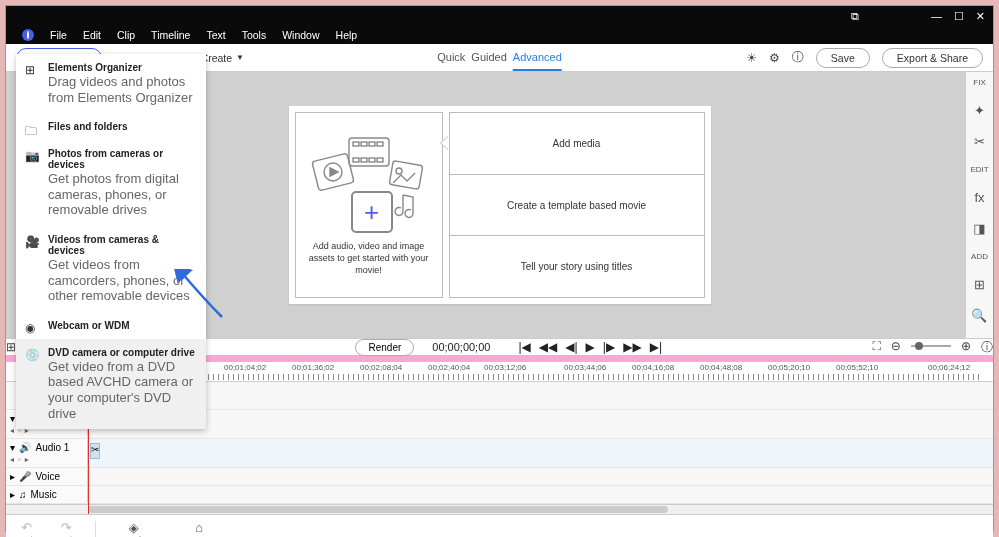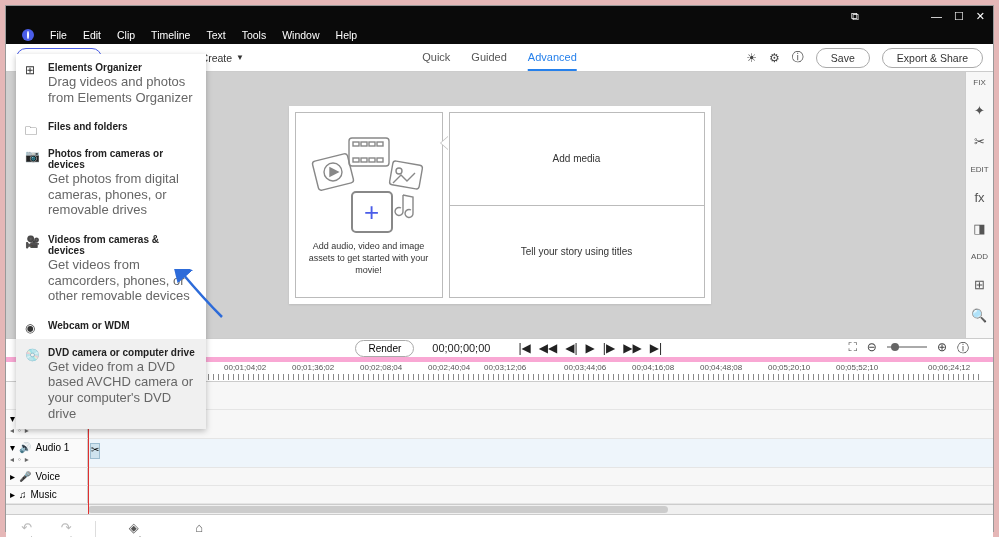--- a/index.html
+++ b/index.html
@@ -8,21 +8,21 @@
 .titlebar { height: 20px; background: #0a0a0a; display: flex; align-items: center; justify-content: flex-end; gap: 12px; padding: 0 8px; }
 .titlebar .winbtn { color: #fff; font-size: 11px; cursor: pointer; }
 .menubar { height: 18px; background: #0a0a0a; color: #fff; display: flex; align-items: center; padding-left: 16px; gap: 4px; font-size: 10.5px; }
 .menubar .logo { width: 12px; height: 12px; background: #4a5de8; border-radius: 50%; display: inline-flex; align-items: center; justify-content: center; margin-right: 6px; }
 .menubar .logo::after { content: ''; width: 6px; height: 6px; border: 1px solid #fff; border-radius: 50%; }
 .menubar span { padding: 2px 6px; cursor: pointer; }
 .toolbar { height: 28px; background: #fff; border-bottom: 1px solid #ccc; display: flex; align-items: center; padding: 0 10px; gap: 10px; position: relative; }
 .add-media-btn { border: 1px solid #4a5de8; color: #4a5de8; border-radius: 14px; padding: 3px 10px; font-size: 10.5px; cursor: pointer; display: flex; align-items: center; gap: 6px; }
 .tb-item { font-size: 10.5px; color: #333; cursor: pointer; display: flex; align-items: center; gap: 4px; }
 .chevron-down { font-size: 8px; }
-.mode-tabs { position: absolute; left: 50%; transform: translateX(-50%); display: flex; gap: 21px; font-size: 11px; }
+.mode-tabs { position: absolute; left: 50%; transform: translateX(-50%); display: flex; gap: 6px; font-size: 11px; }
 .mode-tabs .tab { color: #555; cursor: pointer; padding: 6px 0; }
 .mode-tabs .tab.active { color: #2680eb; border-bottom: 2px solid #2680eb; }
 .toolbar-right { position: absolute; right: 10px; display: flex; align-items: center; gap: 12px; }
 .icon-btn { font-size: 12px; color: #444; cursor: pointer; }
 .pill-btn { border: 1px solid #aaa; border-radius: 14px; padding: 3px 14px; font-size: 10.5px; cursor: pointer; color: #333; }
 .main-area { height: 266px; background: #d0d0d0; position: relative; display: flex; align-items: center; justify-content: center; }
 .right-rail { position: absolute; right: 0; top: 0; bottom: 0; width: 28px; background: #f7f7f7; border-left: 1px solid #ccc; display: flex; flex-direction: column; align-items: center; padding-top: 6px; gap: 16px; font-size: 8px; color: #555; }
 .right-rail .rr-item { cursor: pointer; text-align: center; }
 .right-rail .rr-icon { font-size: 13px; }
 .welcome-card { background: #fff; width: 422px; height: 198px; display: flex; box-shadow: 0 1px 2px rgba(0,0,0,0.1); }
@@ -35,21 +35,21 @@
 .welcome-right .notch { position: absolute; left: -8px; top: 24px; width: 0; height: 0; border-top: 7px solid transparent; border-bottom: 7px solid transparent; border-right: 8px solid #fff; filter: drop-shadow(-1px 0 0 #bbb); }
 .welcome-opt { flex: 1; border: 1px solid #bbb; display: flex; align-items: center; justify-content: center; font-size: 10px; color: #333; cursor: pointer; }
 .welcome-opt + .welcome-opt { border-top: none; }
 .dropdown { position: absolute; left: 10px; top: 48px; width: 190px; background: #fff; box-shadow: 0 2px 6px rgba(0,0,0,0.25); z-index: 100; }
 .dd-item { padding: 8px 8px 8px 32px; position: relative; cursor: pointer; }
 .dd-item.hover { background: #f0f0f0; }
 .dd-item .dd-icon { position: absolute; left: 9px; top: 9px; font-size: 12px; color: #333; }
 .dd-item .dd-title { font-size: 10px; font-weight: bold; color: #222; }
 .dd-item .dd-desc { font-size: 13px; color: #666; line-height: 1.2; margin-top: 1px; }
 .arrow-pointer { position: absolute; left: 168px; top: 263px; z-index: 101; pointer-events: none; }
-.timeline-toolbar { height: 24px; background: #fff; border-top: 1px solid #ccc; border-bottom: 5px solid #f9a8d4; display: flex; align-items: center; padding: 0 24px; gap: 10px; position: relative; }
+.timeline-toolbar { height: 24px; background: #fff; border-top: 1px solid #ccc; border-bottom: 7px solid #f9a8d4; display: flex; align-items: center; padding: 0 0; gap: 10px; position: relative; }
 .timeline-toolbar .left-icons { display: flex; gap: 10px; color: #444; }
 .timeline-toolbar .left-icons span { font-size: 12px; cursor: pointer; }
 .markers-btn { font-size: 10px; cursor: pointer; display: flex; align-items: center; gap: 3px; }
 .render-btn { border: 1px solid #aaa; border-radius: 12px; padding: 2px 12px; font-size: 10px; cursor: pointer; margin-left: auto; }
 .timecode { font-size: 11px; color: #222; margin-left: 8px; }
 .transport { display: flex; gap: 8px; margin-left: 18px; color: #222; }
 .transport span { font-size: 12px; cursor: pointer; }
 .tl-right { display: flex; gap: 10px; margin-left: auto; color: #444; font-size: 12px; }
 .tl-right span { cursor: pointer; }
 .zoom-slider { width: 40px; height: 2px; background: #aaa; position: relative; margin-top: 6px; }
@@ -152,20 +152,21 @@
                 </g>
             </g>
           </svg>
           <div class="ill-box plus-box">+</div>
         </div>
         <div class="caption">Add audio, video and image assets to get started with your movie!</div>
       </div>
       <div class="welcome-right">
         <div class="notch"></div>
         <div class="welcome-opt">Add media</div>
+        <div class="welcome-opt">Create a template based movie</div>
         <div class="welcome-opt">Tell your story using titles</div>
       </div>
     </div>
 
     <div class="right-rail">
       <div class="rr-item">FIX</div>
       <div class="rr-item rr-icon">✦</div>
       <div class="rr-item rr-icon">✂</div>
       <div class="rr-item">EDIT</div>
       <div class="rr-item rr-icon">fx</div>

